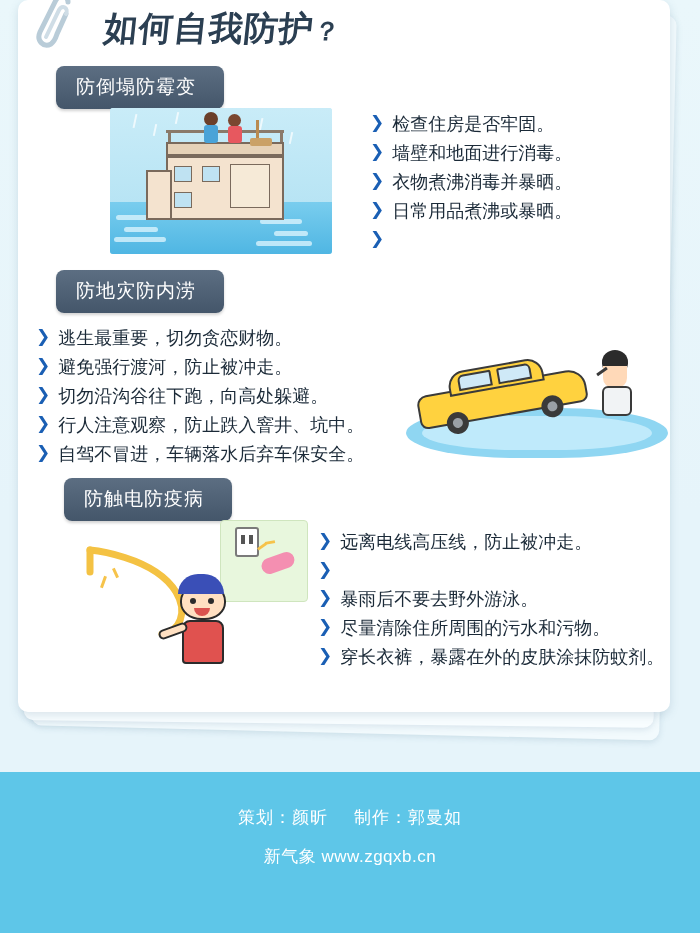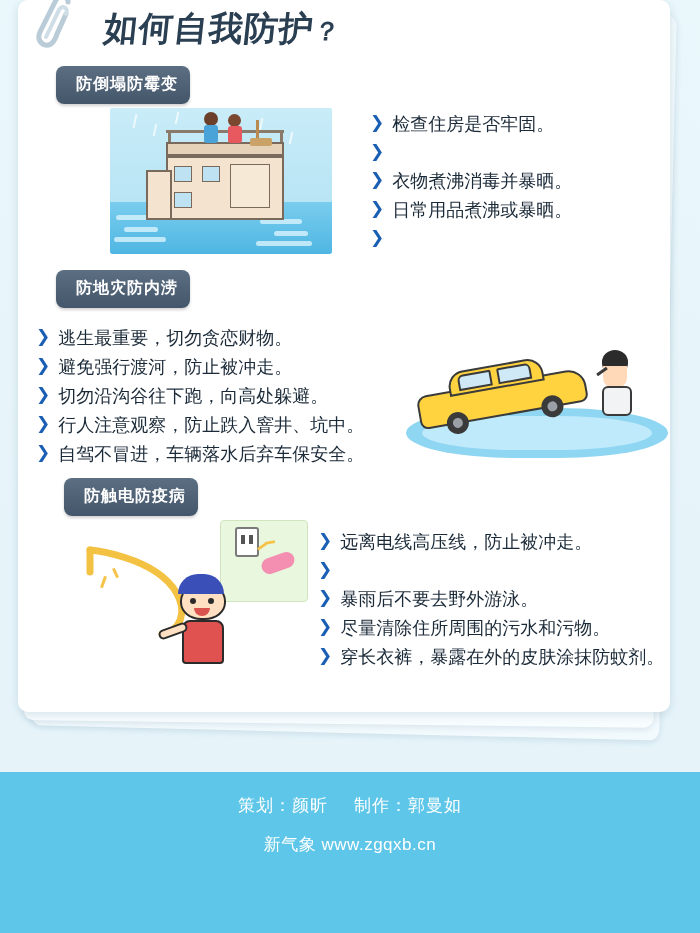--- a/index.html
+++ b/index.html
@@ -59,23 +59,23 @@
     font-family: "DejaVu Sans", "Liberation Sans", sans-serif;
     transform: skewX(-6deg);
   }
   .title .qm { font-size: 26px; }
 
   
   .pill {
     display: inline-block;
     background: linear-gradient(#5c6e82, #44566a);
     color: #fff;
-    font-size: 16px;
-    font-weight: bold;
-    padding: 8px 12px 9px 20px;
+    font-size: 19px;
+    font-weight: normal;
+    padding: 8px 28px 9px 20px;
     border-radius: 8px;
     letter-spacing: 1px;
     box-shadow: 0 2px 3px rgba(0,0,0,0.18);
   }
   .pill-wrap { position: absolute; }
 
   
   .bullets { position: absolute; }
   .bullet-row {
     display: flex;
@@ -125,21 +125,21 @@
   .i3-box { position:absolute; right:0; top:0; width:88px; height:82px; background:#e8f7dd; border:1px solid #cfe5be; border-radius:4px; }
 
   
   .footer {
     position: absolute;
     left: 0; top: 772px; width: 700px; height: 161px;
     background: #5ec6e8;
     color: #ffffff;
     text-align: center;
   }
-  .footer .line1 { margin-top: 22px; font-size: 17px; letter-spacing: 1px; }
+  .footer .line1 { margin-top: 34px; font-size: 17px; letter-spacing: 1px; }
   .footer .line1 .sp { display:inline-block; width: 26px; }
   .footer .line2 { margin-top: 16px; font-size: 17px; letter-spacing: .5px; }
   .footer .line2 .url { }
   .footer .line3 { margin-top: 16px; font-size: 15px; letter-spacing: 1px; }
 </style>
 </head>
 <body>
 
 <div class="page">
 
@@ -203,20 +203,21 @@
       <div style="position:absolute;left:140px;top:30px;width:22px;height:8px;background:#caa167;border-radius:2px;"></div>
     </div>
 
     <div class="bullets" style="left:352px; top:112px;">
       <div class="bullet-row">
         <span class="chev">❯</span>
         <span class="btxt">检查住房是否牢固。</span>
       </div>
       <div class="bullet-row">
         <span class="chev">❯</span>
+        <span class="btxt">墙壁和地面进行消毒。</span>
       </div>
       <div class="bullet-row">
         <span class="chev">❯</span>
         <span class="btxt">衣物煮沸消毒并暴晒。</span>
       </div>
       <div class="bullet-row">
         <span class="chev">❯</span>
         <span class="btxt">日常用品煮沸或暴晒。</span>
       </div>
       <div class="bullet-row">

